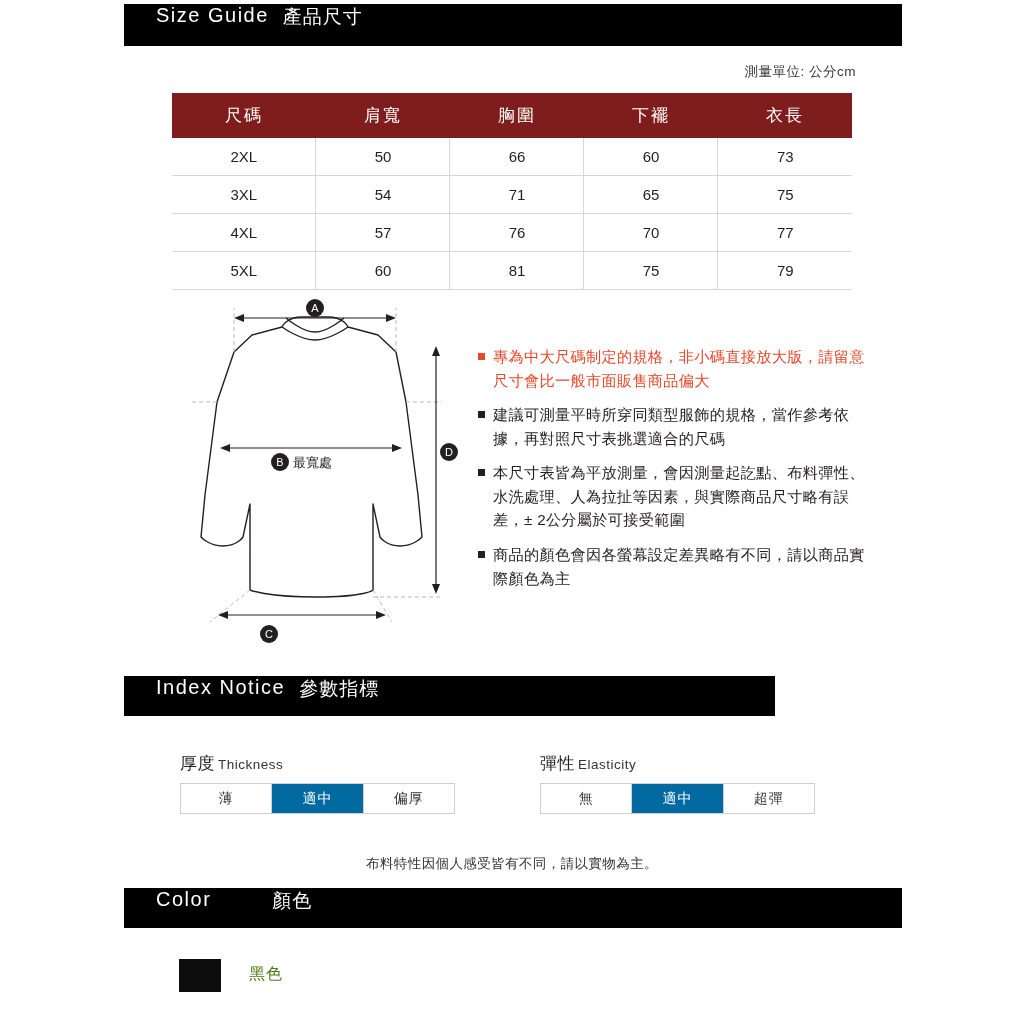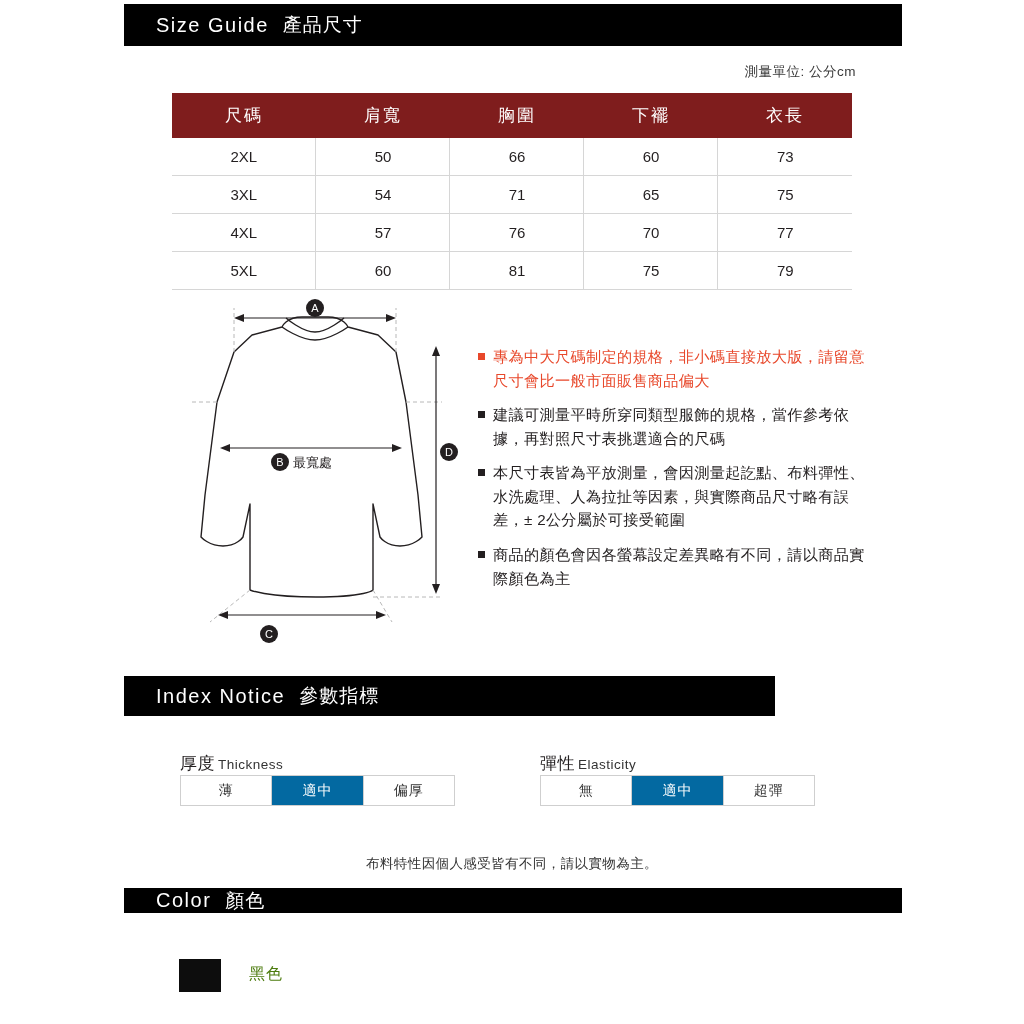--- a/index.html
+++ b/index.html
@@ -21,21 +21,21 @@
     width: 1024px;
     height: 1024px;
   }
 
   
   .bar {
     position: absolute;
     background: #000000;
     color: #ffffff;
     display: flex;
-    align-items: center;
+    align-items: flex-start;
     box-sizing: border-box;
     padding-left: 32px;
   }
   .bar .en {
     font-size: 20px;
     letter-spacing: 1.5px;
     font-weight: 400;
   }
   .bar .zh {
     font-size: 19px;
@@ -127,20 +127,21 @@
   }
   .bullet.warn { color: #e8482b; }
   .bullet.warn .sq { background: #e8482b; }
 
   
   .idx-group { position: absolute; }
   .idx-title {
     font-size: 17px;
     color: #231f20;
     letter-spacing: .5px;
+    margin-bottom: 8px;
   }
   .idx-title .sub {
     font-size: 13.5px;
     margin-left: 3px;
     color: #333;
   }
   .idx-cells {
     display: flex;
     border: 1px solid #cfcfcf;
     width: 273px;
@@ -365,21 +366,21 @@
     </div>
     <div class="idx-cells">
       <div class="cell">無</div>
       <div class="cell active">適中</div>
       <div class="cell">超彈</div>
     </div>
   </div>
 
   <div class="fabric-note">布料特性因個人感受皆有不同，請以實物為主。</div>
 
-  <div class="bar" style="left:124px; top:888px; width:778px; height:25px;">
+  <div class="bar" style="left:124px; top:888px; width:778px; height:40px;gap:47px;">
     <span class="en">Color</span>
     <span class="zh">顏色</span>
   </div>
 
   <div class="swatch" style="background: rgb(13, 13, 13);"></div>
   <div class="swatch-label">黑色</div>
 
 </div>
 
 </body></html>

